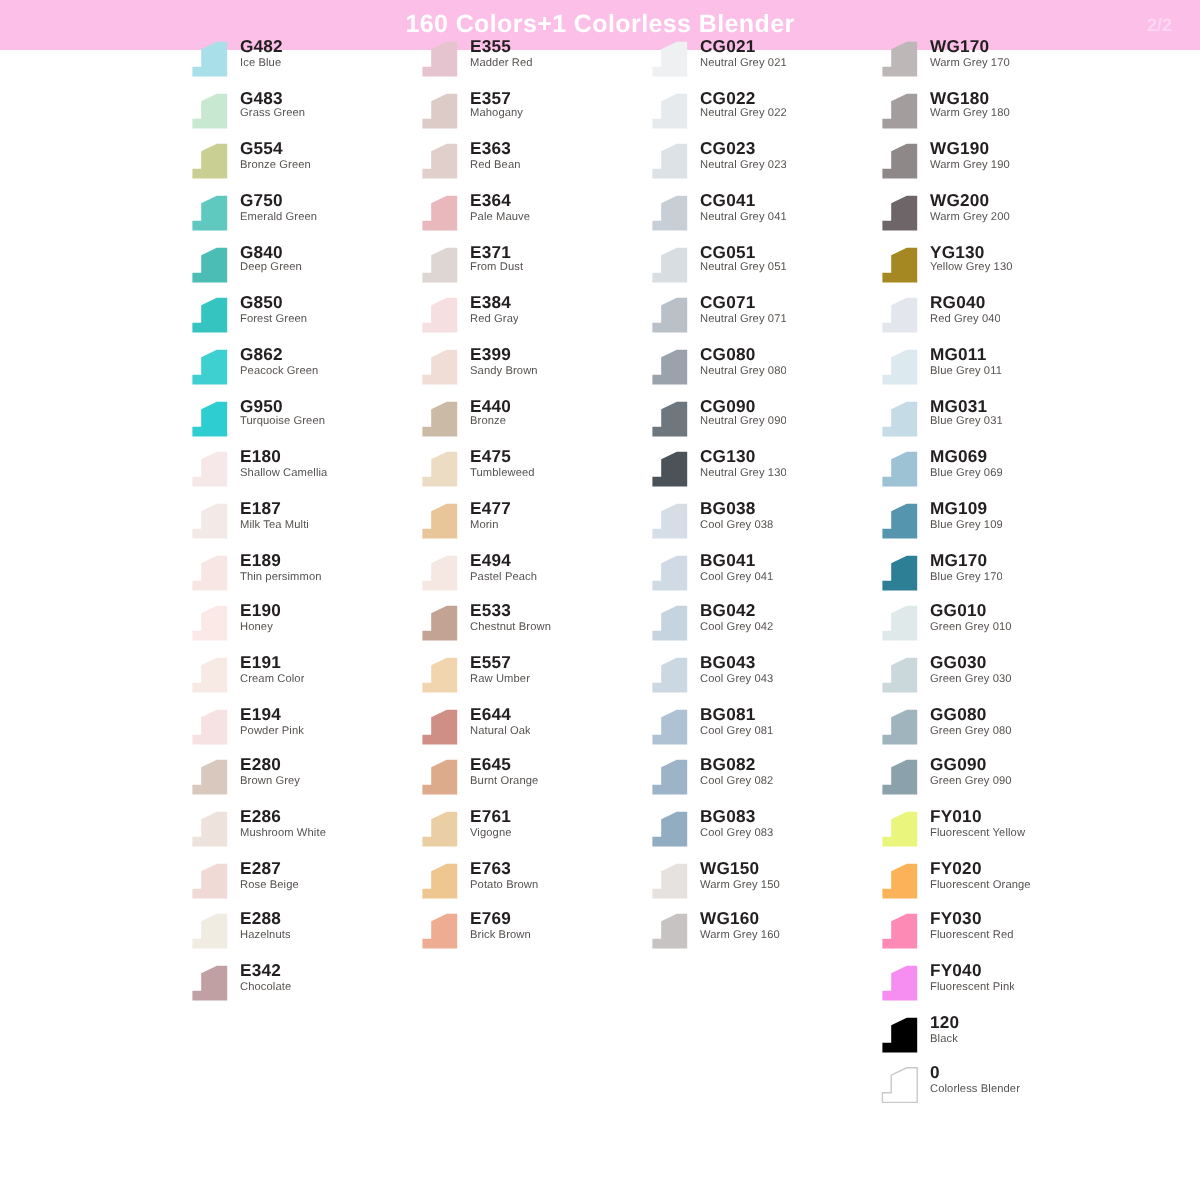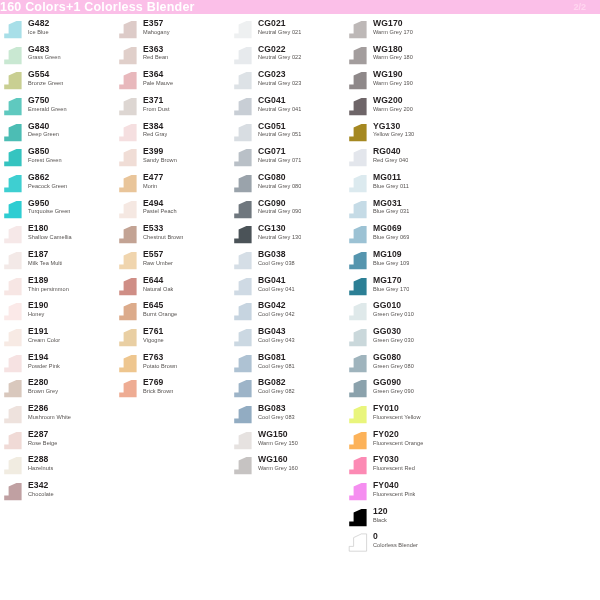--- a/index.html
+++ b/index.html
@@ -8,23 +8,23 @@
     width:600px;height:600px;
     background:#ffffff;
     font-family:"Liberation Sans",sans-serif;
     overflow:hidden;
   }
   #page{position:relative;width:600px;height:600px;box-sizing:border-box;}
 
   
   .header{
     position:relative;
-    height:14px;
+    height:25px;
     background:#fbbfe8;
-    display:flex;align-items:center;
+    display:flex;align-items:center;justify-content:center;
   }
   .header-title{
     color:#ffffff;
     font-size:12.5px;
     font-weight:bold;
     letter-spacing:.2px;
     line-height:1;
   }
   .header-page{
     position:absolute;
@@ -33,20 +33,21 @@
     font-size:9px;
     font-weight:bold;
     line-height:1;
   }
 
   
   .grid{
     position:absolute;
     left:0;top:17px;
     width:600px;
+    padding-left:92px;
     box-sizing:border-box;
     display:flex;
     align-items:flex-start;
   }
   .col{width:115px;flex:0 0 115px;}
 
   .swatch-row{
     height:25.68px;
     display:flex;
     align-items:flex-start;
@@ -306,20 +307,31 @@
             <span class="code">E342</span>
             <span class="cname">Chocolate</span>
           </span>
         </div>
         <div class="swatch-row"></div>
       </div>
       <div class="col">
         <div class="swatch-row">
           <span class="nib">
             <svg viewBox="0 0 24 19" xmlns="http://www.w3.org/2000/svg">
+              <path d="M4.2,18.2 L4.2,13.4 L8.6,13.4 L8.6,4.6 L16.4,0.9 L21.6,0.9 L21.6,18.2 Z" fill="#e6c4cf"></path>
+            </svg>
+          </span>
+          <span class="labels">
+            <span class="code">E355</span>
+            <span class="cname">Madder Red</span>
+          </span>
+        </div>
+        <div class="swatch-row">
+          <span class="nib">
+            <svg viewBox="0 0 24 19" xmlns="http://www.w3.org/2000/svg">
               <path d="M4.2,18.2 L4.2,13.4 L8.6,13.4 L8.6,4.6 L16.4,0.9 L21.6,0.9 L21.6,18.2 Z" fill="#ddcbc8"></path>
             </svg>
           </span>
           <span class="labels">
             <span class="code">E357</span>
             <span class="cname">Mahogany</span>
           </span>
         </div>
         <div class="swatch-row">
           <span class="nib">
@@ -367,20 +379,42 @@
         </div>
         <div class="swatch-row">
           <span class="nib">
             <svg viewBox="0 0 24 19" xmlns="http://www.w3.org/2000/svg">
               <path d="M4.2,18.2 L4.2,13.4 L8.6,13.4 L8.6,4.6 L16.4,0.9 L21.6,0.9 L21.6,18.2 Z" fill="#f0ddd6"></path>
             </svg>
           </span>
           <span class="labels">
             <span class="code">E399</span>
             <span class="cname">Sandy Brown</span>
+          </span>
+        </div>
+        <div class="swatch-row">
+          <span class="nib">
+            <svg viewBox="0 0 24 19" xmlns="http://www.w3.org/2000/svg">
+              <path d="M4.2,18.2 L4.2,13.4 L8.6,13.4 L8.6,4.6 L16.4,0.9 L21.6,0.9 L21.6,18.2 Z" fill="#cbbaa6"></path>
+            </svg>
+          </span>
+          <span class="labels">
+            <span class="code">E440</span>
+            <span class="cname">Bronze</span>
+          </span>
+        </div>
+        <div class="swatch-row">
+          <span class="nib">
+            <svg viewBox="0 0 24 19" xmlns="http://www.w3.org/2000/svg">
+              <path d="M4.2,18.2 L4.2,13.4 L8.6,13.4 L8.6,4.6 L16.4,0.9 L21.6,0.9 L21.6,18.2 Z" fill="#eddcc4"></path>
+            </svg>
+          </span>
+          <span class="labels">
+            <span class="code">E475</span>
+            <span class="cname">Tumbleweed</span>
           </span>
         </div>
         <div class="swatch-row">
           <span class="nib">
             <svg viewBox="0 0 24 19" xmlns="http://www.w3.org/2000/svg">
               <path d="M4.2,18.2 L4.2,13.4 L8.6,13.4 L8.6,4.6 L16.4,0.9 L21.6,0.9 L21.6,18.2 Z" fill="#e9c59a"></path>
             </svg>
           </span>
           <span class="labels">
             <span class="code">E477</span>

